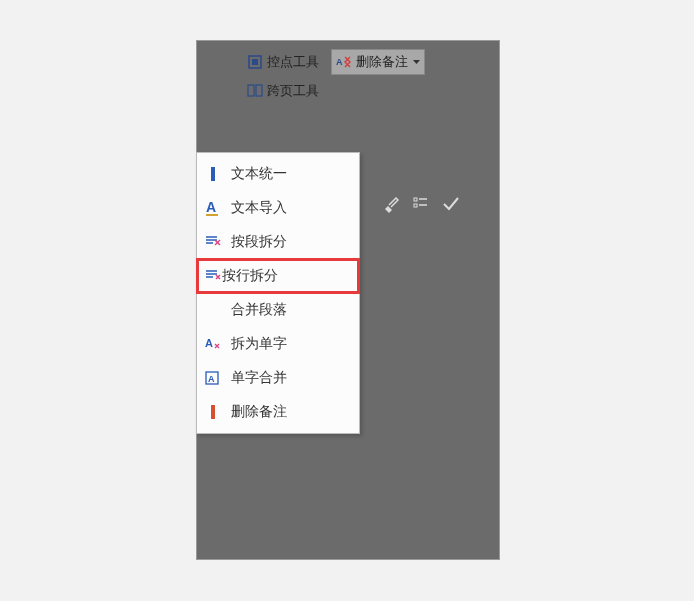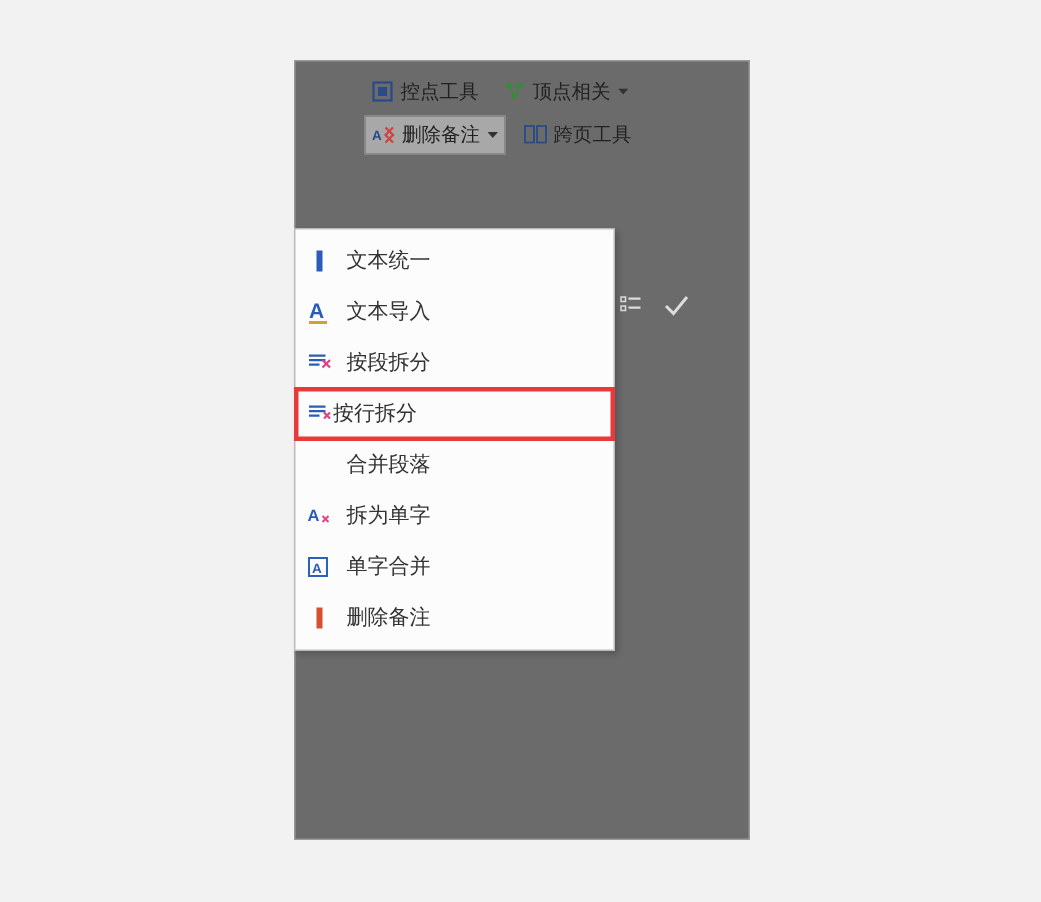--- a/index.html
+++ b/index.html
@@ -51,21 +51,21 @@
       width: 8px;
       height: 8px;
       display: inline-flex;
       align-items: center;
       justify-content: center;
     }
     .dropdown-menu {
       position: absolute;
       left: 196px;
       top: 152px;
-      width: 214px;
+      width: 164px;
       background: #fcfcfc;
       border: 1px solid #bbb;
       box-shadow: 2px 2px 4px rgba(0,0,0,0.2);
       padding: 4px 0;
     }
     .menu-item {
       display: flex;
       align-items: center;
       padding: 8px 10px 8px 34px;
       position: relative;
@@ -110,36 +110,20 @@
     <div class="tool-btn">
       <span class="tool-icon">
         <svg width="14" height="14">
             <rect x="1" y="1" width="12" height="12" fill="none" stroke="#2a4a8a" stroke-width="1.5"></rect>
             <rect x="4" y="4" width="6" height="6" fill="#2a4a8a"></rect>
           </svg>
       </span>
       <span>控点工具</span>
     </div>
 
-    <div class="tool-btn">
-      <span class="tool-icon">
-        <svg width="14" height="14">
-            <circle cx="3" cy="3" r="2" fill="#3a8a3a"></circle>
-            <circle cx="11" cy="3" r="2" fill="#3a8a3a"></circle>
-            <circle cx="7" cy="10" r="2" fill="#3a8a3a"></circle>
-            <path d="M3 3 L11 3 L7 10 Z" fill="none" stroke="#3a8a3a" stroke-width="1"></path>
-          </svg>
-      </span>
-      <span>顶点相关</span>
-      <span class="dropdown-arrow">
-        <svg width="7" height="5">
-            <path d="M0 0 L3.5 4 L7 0" fill="#333"></path>
-          </svg>
-      </span>
-    </div>
 
     <div class="tool-btn active">
       <span class="tool-icon">
         <svg width="16" height="14">
             <text x="0" y="10" font-size="9" fill="#2a4a8a" font-weight="bold">A</text>
             <path d="M9 2 L14 7 L9 12 M14 2 L9 7 L14 12" stroke="#c44" stroke-width="1.5" fill="none"></path>
           </svg>
       </span>
       <span>删除备注</span>
       <span class="dropdown-arrow">

